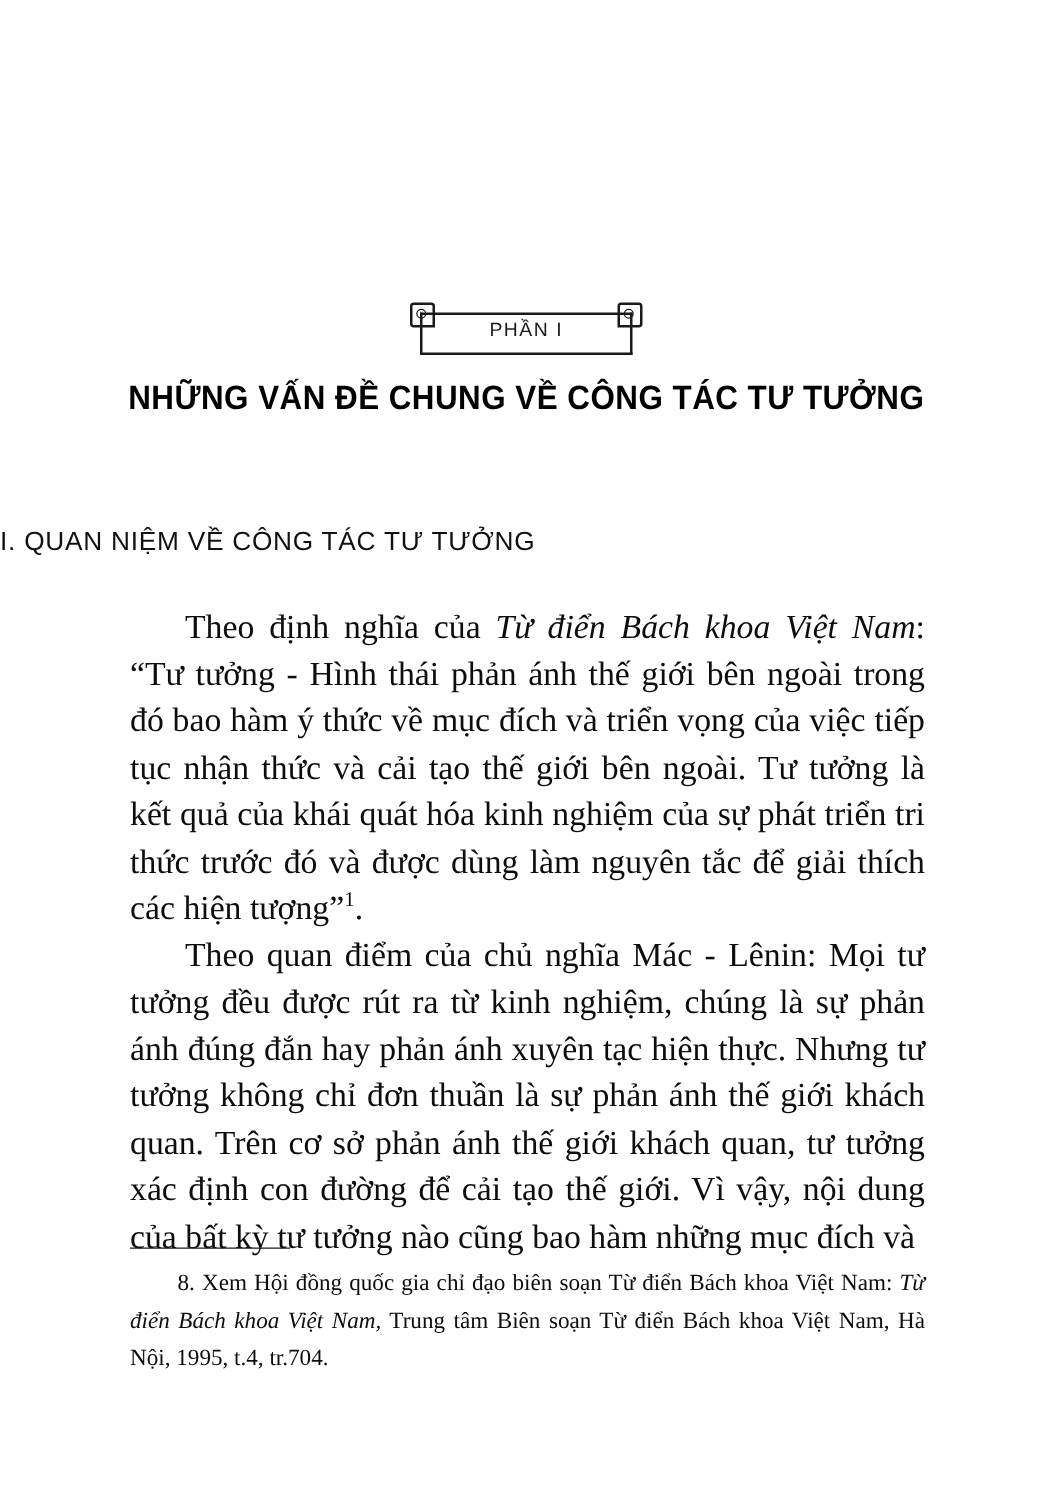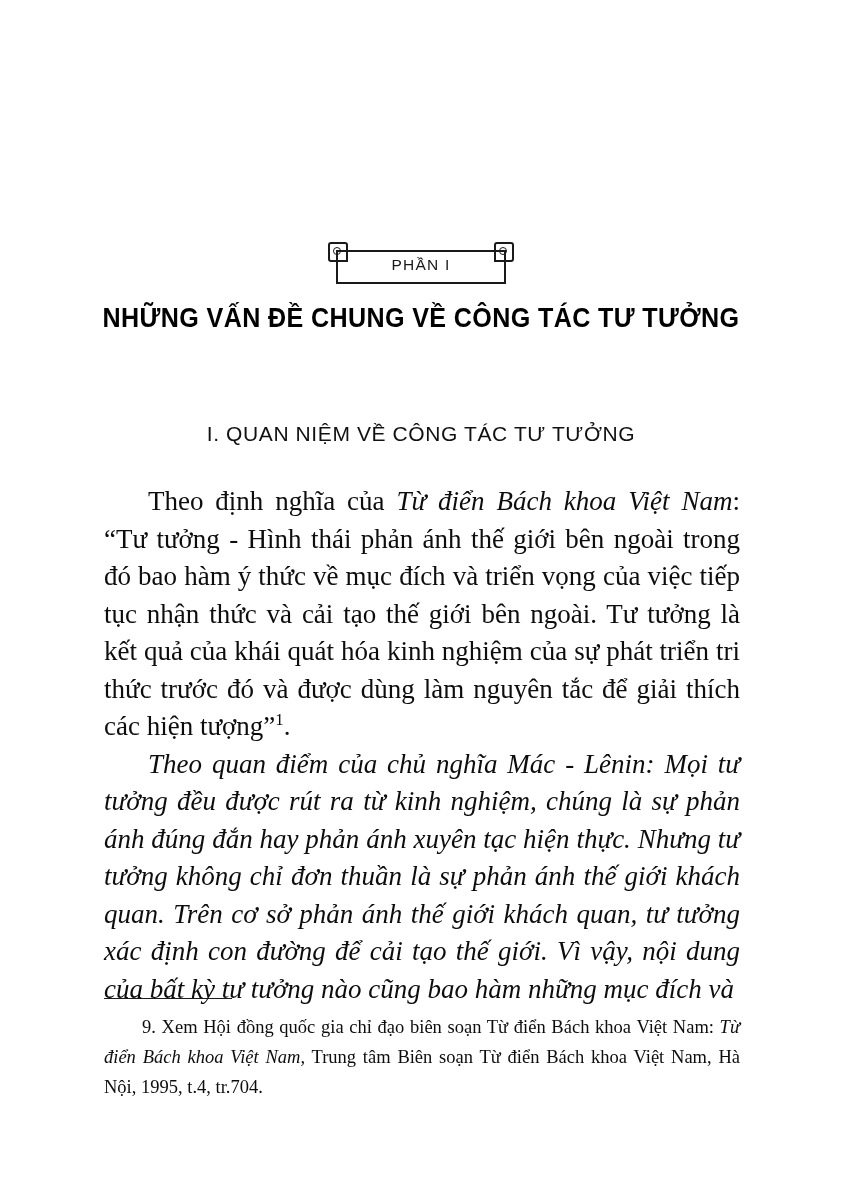--- a/index.html
+++ b/index.html
@@ -111,21 +111,20 @@
     color: #000000;
     transform: scaleX(0.93);
   }
 
   
   .section-heading {
     position: absolute;
     top: 422px;
     left: 0;
     width: 842px;
-    text-align: center;
     font-family: "Liberation Sans", sans-serif;
     font-size: 21px;
     letter-spacing: 0.6px;
     color: #111111;
   }
 
   
   .body {
     position: absolute;
     top: 483px;
@@ -134,21 +133,21 @@
     font-size: 27px;
     line-height: 37.5px;
     text-align: justify;
     text-justify: inter-word;
     color: #0d0d0d;
   }
   .body p {
     margin: 0;
     text-indent: 44px;
   }
-  .body p + p { margin-top: 0; font-style: italic; }
+  .body p + p { margin-top: 0; }
   .it { font-style: italic; }
   sup {
     font-size: 0.62em;
     vertical-align: super;
     line-height: 0;
   }
 
   
   .footnote-rule {
     position: absolute;
@@ -190,16 +189,16 @@
 
   <div class="section-heading">I. QUAN NIỆM VỀ CÔNG TÁC TƯ TƯỞNG</div>
 
   <div class="body">
     <p id="para-1"><span>Theo định nghĩa của </span><span class="it">Từ điển Bách khoa Việt Nam</span><span>: “Tư tưởng - Hình thái phản ánh thế giới bên ngoài trong đó bao hàm ý thức về mục đích và triển vọng của việc tiếp tục nhận thức và cải tạo thế giới bên ngoài. Tư tưởng là kết quả của khái quát hóa kinh nghiệm của sự phát triển tri thức trước đó và được dùng làm nguyên tắc để giải thích các hiện tượng”</span><sup>1</sup><span>.</span></p>
     <p id="para-2"><span>Theo quan điểm của chủ nghĩa Mác - Lênin: Mọi tư tưởng đều được rút ra từ kinh nghiệm, chúng là sự phản ánh đúng đắn hay phản ánh xuyên tạc hiện thực. Nhưng tư tưởng không chỉ đơn thuần là sự phản ánh thế giới khách quan. Trên cơ sở phản ánh thế giới khách quan, tư tưởng xác định con đường để cải tạo thế giới. Vì vậy, nội dung của bất kỳ tư tưởng nào cũng bao hàm những mục đích và</span></p>
   </div>
 
   <div class="footnote-rule"></div>
   <div class="footnote">
-    <p id="footnote-text"><span>9. Xem Hội đồng quốc gia chỉ đạo biên soạn Từ điển Bách khoa Việt Nam: </span><span class="it">Từ điển Bách khoa Việt Nam,</span><span> Trung tâm Biên soạn Từ điển Bách khoa Việt Nam, Hà Nội, 1995, t.4, tr.704.</span></p>
+    <p id="footnote-text"><span>8. Xem Hội đồng quốc gia chỉ đạo biên soạn Từ điển Bách khoa Việt Nam: </span><span class="it">Từ điển Bách khoa Việt Nam,</span><span> Trung tâm Biên soạn Từ điển Bách khoa Việt Nam, Hà Nội, 1995, t.4, tr.704.</span></p>
   </div>
 
 </div>
 
 </body></html>

